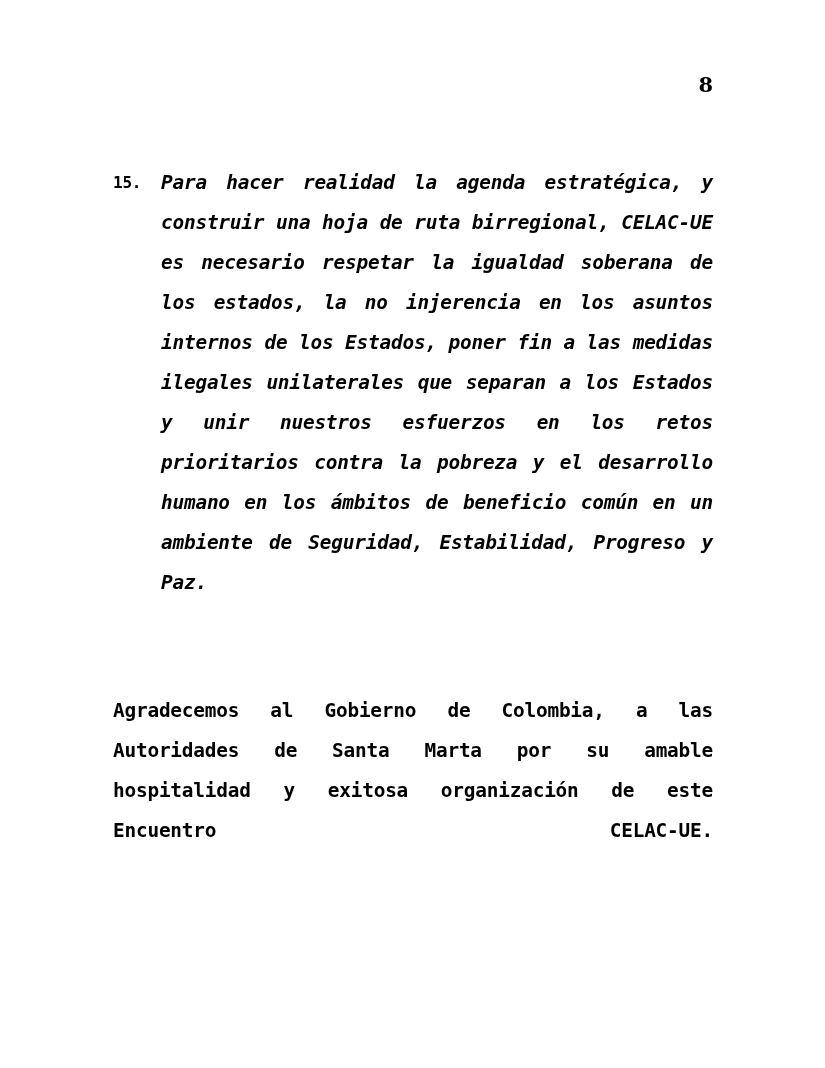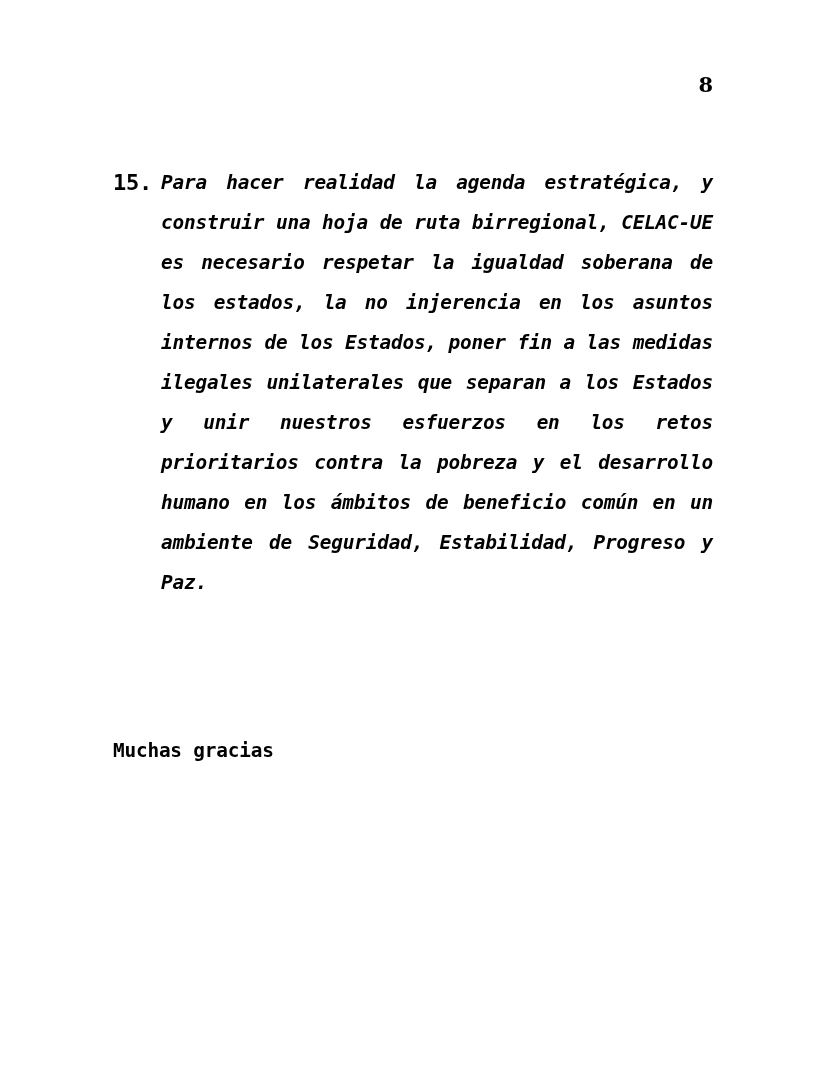--- a/index.html
+++ b/index.html
@@ -55,21 +55,21 @@
   
   .para-numbered {
     padding-left: 48px;
   }
 
   .para-numbered .marker {
     position: absolute;
     left: 0;
     top: 0;
     width: 48px;
-    font-size: 22px;
+    font-size: 16px;
     font-weight: bold;
     line-height: 40px;
     text-align: left;
     white-space: pre;
   }
 
   
   .para-numbered .body-text {
     display: block;
     text-align: justify;
@@ -125,22 +125,22 @@
 
   <div class="body-block">
 
     <div class="para para-numbered">
       <span class="marker">15.</span>
       <span class="body-text">Para hacer realidad la agenda estratégica, y construir una hoja de ruta birregional, CELAC-UE es necesario respetar la igualdad soberana de los estados, la no injerencia en los asuntos internos de los Estados, poner fin a las medidas ilegales unilaterales que separan a los Estados y unir nuestros esfuerzos en los retos prioritarios contra la pobreza y el desarrollo humano en los ámbitos de beneficio común en un ambiente de Seguridad, Estabilidad, Progreso y Paz.</span>
     </div>
 
     <div class="gap-para"></div>
 
+    <div class="para para-plain">
+      <span class="body-text">Agradecemos al Gobierno de Colombia, a las Autoridades de Santa Marta por su amable hospitalidad y exitosa organización de este Encuentro CELAC-UE.</span>
+    </div>
 
     <div class="gap-closing"></div>
 
-    <div class="para para-closing">
-      <span class="body-text">Muchas gracias</span>
-    </div>
 
   </div>
 
 </div>
 
 </body></html>

